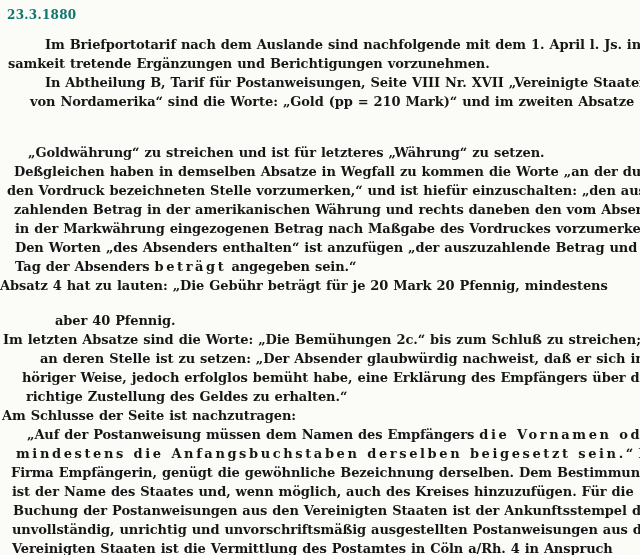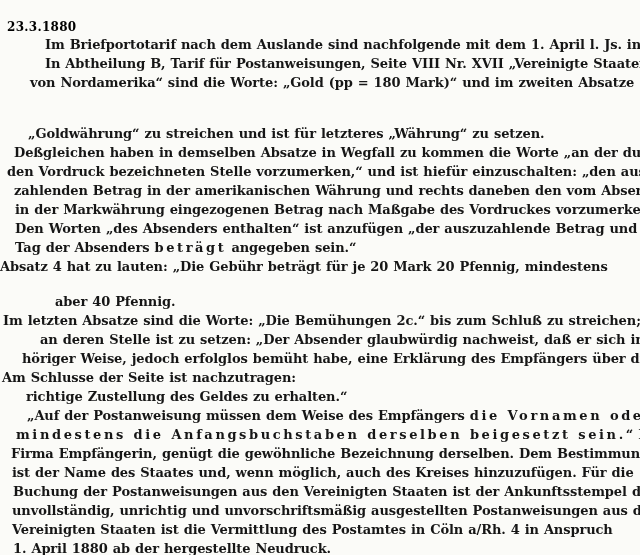--- a/index.html
+++ b/index.html
@@ -8,61 +8,62 @@
     background: #fbfbf8;
     overflow: hidden;
     position: relative;
     font-family: "DejaVu Serif", "Liberation Serif", serif;
   }
   .scan-page {
     position: absolute; inset: 0;
     color: #161616;
   }
   .date-label {
-    position: absolute; top: 20px; left: 7px;
+    position: absolute; top: 8px; left: 7px;
     font-size: 12px; font-weight: 700;
     letter-spacing: 0.3px;
-    color: #000000;
+    color: #0f766e;
   }
   .document-body {
     position: absolute; top: 35px; left: 0; right: 0;
     font-size: 13px; font-weight: 700;
   }
   .line {
     height: 19px; line-height: 19px;
     white-space: nowrap;
     letter-spacing: -0.1px;
     word-spacing: 0.6px;
   }
   .spaced { letter-spacing: 2.6px; }
 </style>
 </head>
 <body>
 
 <div class="scan-page">
   <div class="date-label">23.3.1880</div>
   <div class="document-body">
       <div class="line" style="padding-left: 45px;"><span>Im Briefportotarif nach dem Auslande sind nachfolgende mit dem 1. April l. Js. in Wirk=</span></div>
+      <div class="line" style="padding-left: 8px;"><span>samkeit tretende Ergänzungen und Berichtigungen vorzunehmen.</span></div>
       <div class="line" style="padding-left: 45px;"><span>In Abtheilung B, Tarif für Postanweisungen, Seite VIII Nr. XVII „Vereinigte Staaten</span></div>
-      <div class="line" style="padding-left: 30px;"><span>von Nordamerika“ sind die Worte: „Gold (pp = 180 Mark)“ und im zweiten Absatze</span></div>
+      <div class="line" style="padding-left: 30px;"><span>von Nordamerika“ sind die Worte: „Gold (pp = 210 Mark)“ und im zweiten Absatze</span></div>
       <div class="line" style="padding-left: 28px; margin-top: 32px;"><span>„Goldwährung“ zu streichen und ist für letzteres „Währung“ zu setzen.</span></div>
       <div class="line" style="padding-left: 14px;"><span>Deßgleichen haben in demselben Absatze in Wegfall zu kommen die Worte „an der durch</span></div>
       <div class="line" style="padding-left: 7px;"><span>den Vordruck bezeichneten Stelle vorzumerken,“ und ist hiefür einzuschalten: „den auszu=</span></div>
       <div class="line" style="padding-left: 14px;"><span>zahlenden Betrag in der amerikanischen Währung und rechts daneben den vom Absender</span></div>
       <div class="line" style="padding-left: 15px;"><span>in der Markwährung eingezogenen Betrag nach Maßgabe des Vordruckes vorzumerken.“</span></div>
       <div class="line" style="padding-left: 15px;"><span>Den Worten „des Absenders enthalten“ ist anzufügen „der auszuzahlende Betrag und der</span></div>
       <div class="line" style="padding-left: 15px;"><span>Tag der Absenders </span><span class="spaced">beträgt</span><span> angegeben sein.“</span></div>
       <div class="line" style="padding-left: 0;"><span>Absatz 4 hat zu lauten: „Die Gebühr beträgt für je 20 Mark 20 Pfennig, mindestens</span></div>
       <div class="line" style="padding-left: 55px; margin-top: 16px;"><span>aber 40 Pfennig.</span></div>
       <div class="line" style="padding-left: 3px;"><span>Im letzten Absatze sind die Worte: „Die Bemühungen 2c.“ bis zum Schluß zu streichen;</span></div>
       <div class="line" style="padding-left: 40px;"><span>an deren Stelle ist zu setzen: „Der Absender glaubwürdig nachweist, daß er sich in ge=</span></div>
       <div class="line" style="padding-left: 22px;"><span>höriger Weise, jedoch erfolglos bemüht habe, eine Erklärung des Empfängers über die</span></div>
+      <div class="line" style="padding-left: 26px;"><span>richtige Zustellung des Geldes zu erhalten.“</span></div>
       <div class="line" style="padding-left: 2px;"><span>Am Schlusse der Seite ist nachzutragen:</span></div>
-      <div class="line" style="padding-left: 26px;"><span>richtige Zustellung des Geldes zu erhalten.“</span></div>
-      <div class="line" style="padding-left: 27px;"><span>„Auf der Postanweisung müssen dem Weise des Empfängers </span><span class="spaced">die Vornamen oder</span></div>
+      <div class="line" style="padding-left: 27px;"><span>„Auf der Postanweisung müssen dem Namen des Empfängers </span><span class="spaced">die Vornamen oder</span></div>
       <div class="line" style="padding-left: 16px;"><span class="spaced">mindestens die Anfangsbuchstaben derselben beigesetzt sein.</span><span>“ Ist eine</span></div>
       <div class="line" style="padding-left: 11px;"><span>Firma Empfängerin, genügt die gewöhnliche Bezeichnung derselben.  Dem Bestimmungsort</span></div>
       <div class="line" style="padding-left: 12px;"><span>ist der Name des Staates und, wenn möglich, auch des Kreises hinzuzufügen.  Für die</span></div>
       <div class="line" style="padding-left: 13px;"><span>Buchung der Postanweisungen aus den Vereinigten Staaten ist der Ankunftsstempel des</span></div>
       <div class="line" style="padding-left: 12px;"><span>unvollständig, unrichtig und unvorschriftsmäßig ausgestellten Postanweisungen aus den</span></div>
       <div class="line" style="padding-left: 12px;"><span>Vereinigten Staaten ist die Vermittlung des Postamtes in Cöln a/Rh. 4 in Anspruch</span></div>
       <div class="line" style="padding-left: 13px;"><span>1. April 1880 ab der hergestellte Neudruck.</span></div>
     </div>
 </div>
 

